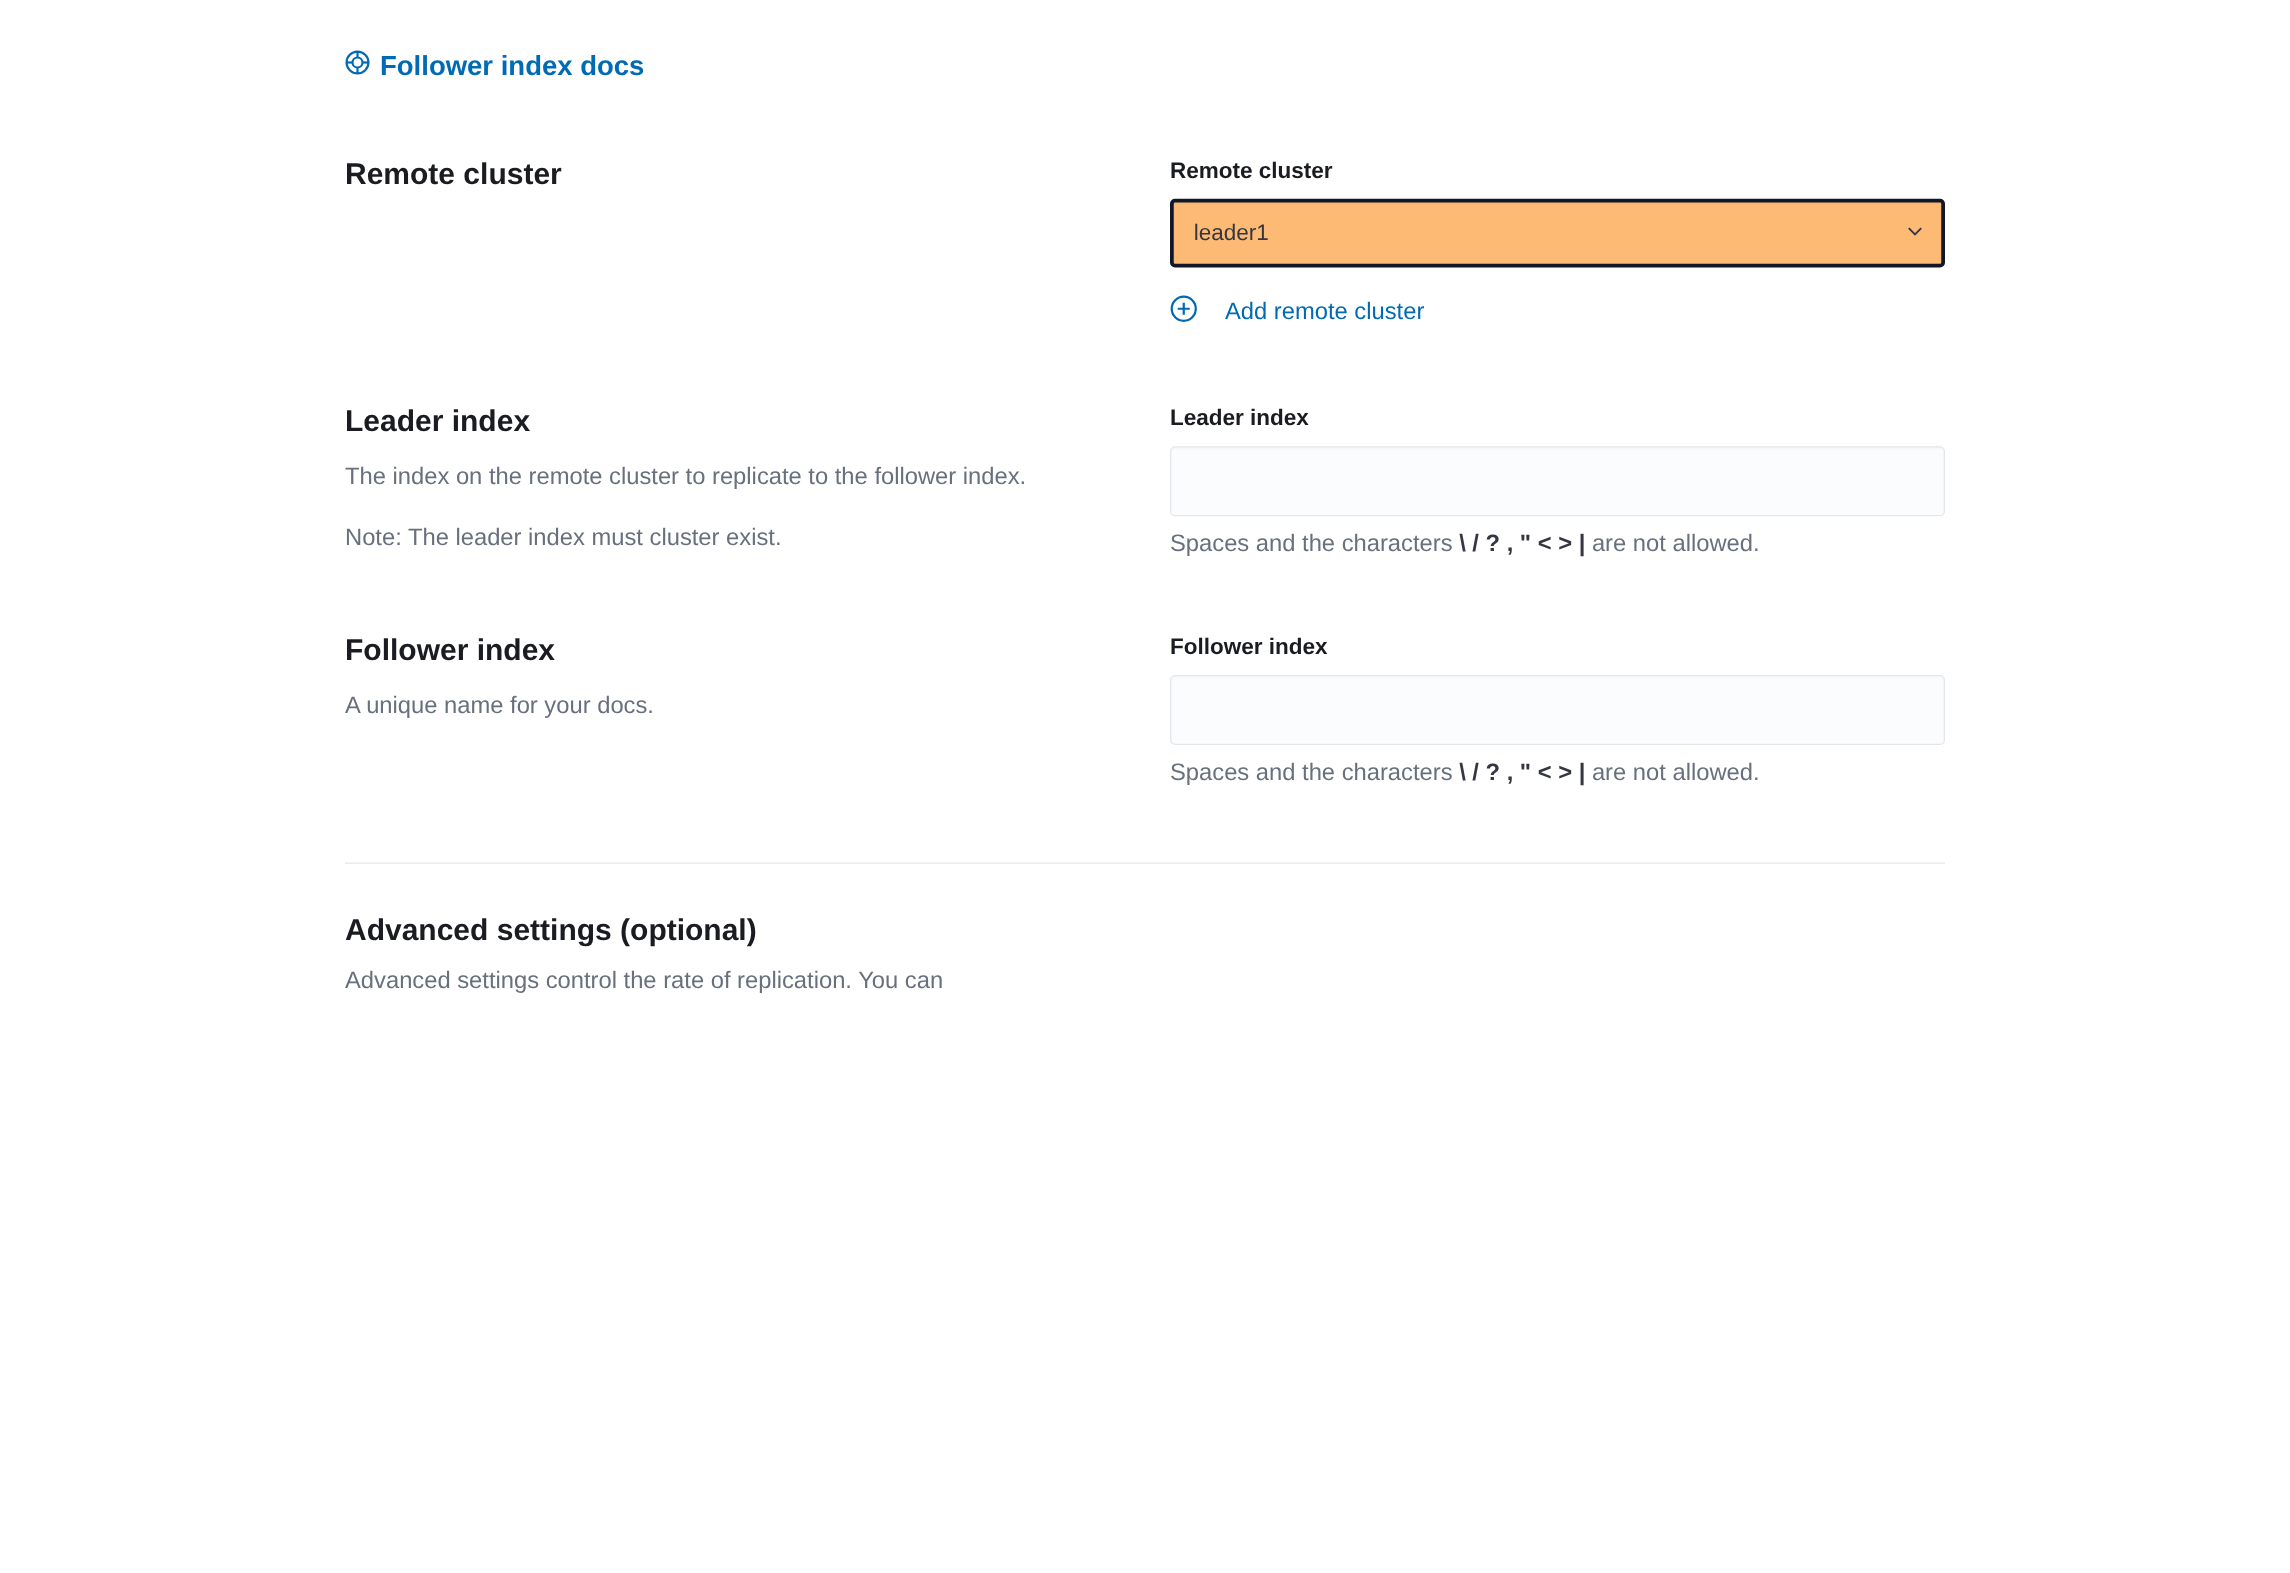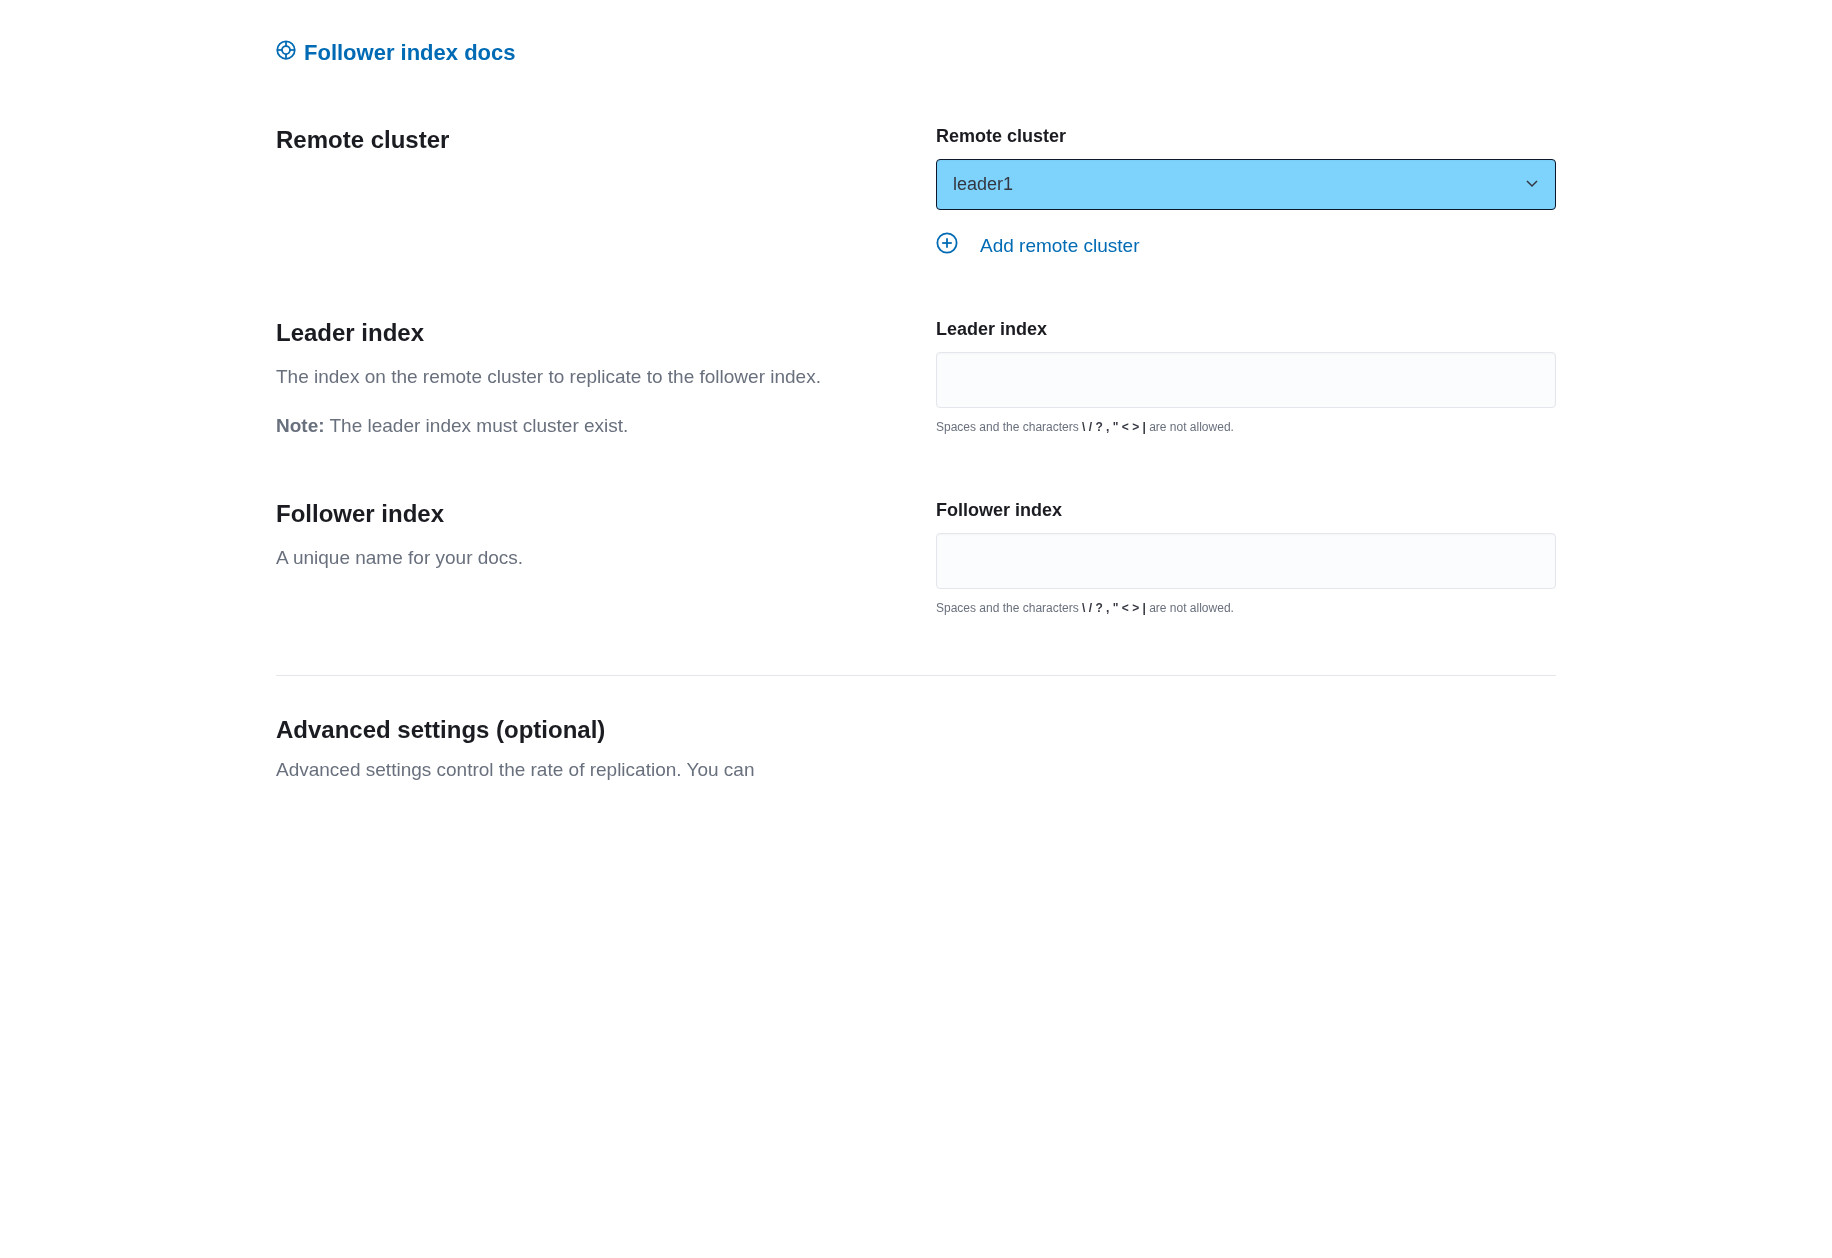--- a/index.html
+++ b/index.html
@@ -66,36 +66,36 @@
     color: #69707d;
     line-height: 1.5;
   }
   .section-note {
     font-size: 19px;
     color: #69707d;
     margin-top: 20px;
     line-height: 1.5;
   }
   .section-note-label {
-    font-weight: 700;
+    font-weight: 400;
   }
   .field-label {
     font-size: 18px;
     font-weight: 600;
     color: #1a1c21;
     margin-bottom: 12px;
     display: block;
   }
   .select-field {
     width: 100%;
     padding: 14px 16px;
     font-size: 18px;
     color: #343741;
-    background: #7dd3fc;
-    border: 1px solid #0f172a;
+    background: #fdba74;
+    border: 3px solid #0f172a;
     border-radius: 4px;
     box-shadow: inset 0 1px 2px rgba(0,0,0,0.03);
     appearance: none;
     cursor: pointer;
     position: relative;
   }
   .select-wrapper {
     position: relative;
   }
   .select-chevron {
@@ -111,21 +111,21 @@
     padding: 14px 16px;
     font-size: 18px;
     color: #343741;
     background: #fbfcfd;
     border: 1px solid #e4e6eb;
     border-radius: 4px;
     box-shadow: inset 0 1px 2px rgba(0,0,0,0.03);
     height: 56px;
   }
   .help-text {
-    font-size: 12px;
+    font-size: 19px;
     color: #69707d;
     margin-top: 12px;
   }
   .help-text-bold {
     font-weight: 700;
     color: #343741;
   }
   .add-link {
     display: flex;
     align-items: center;

